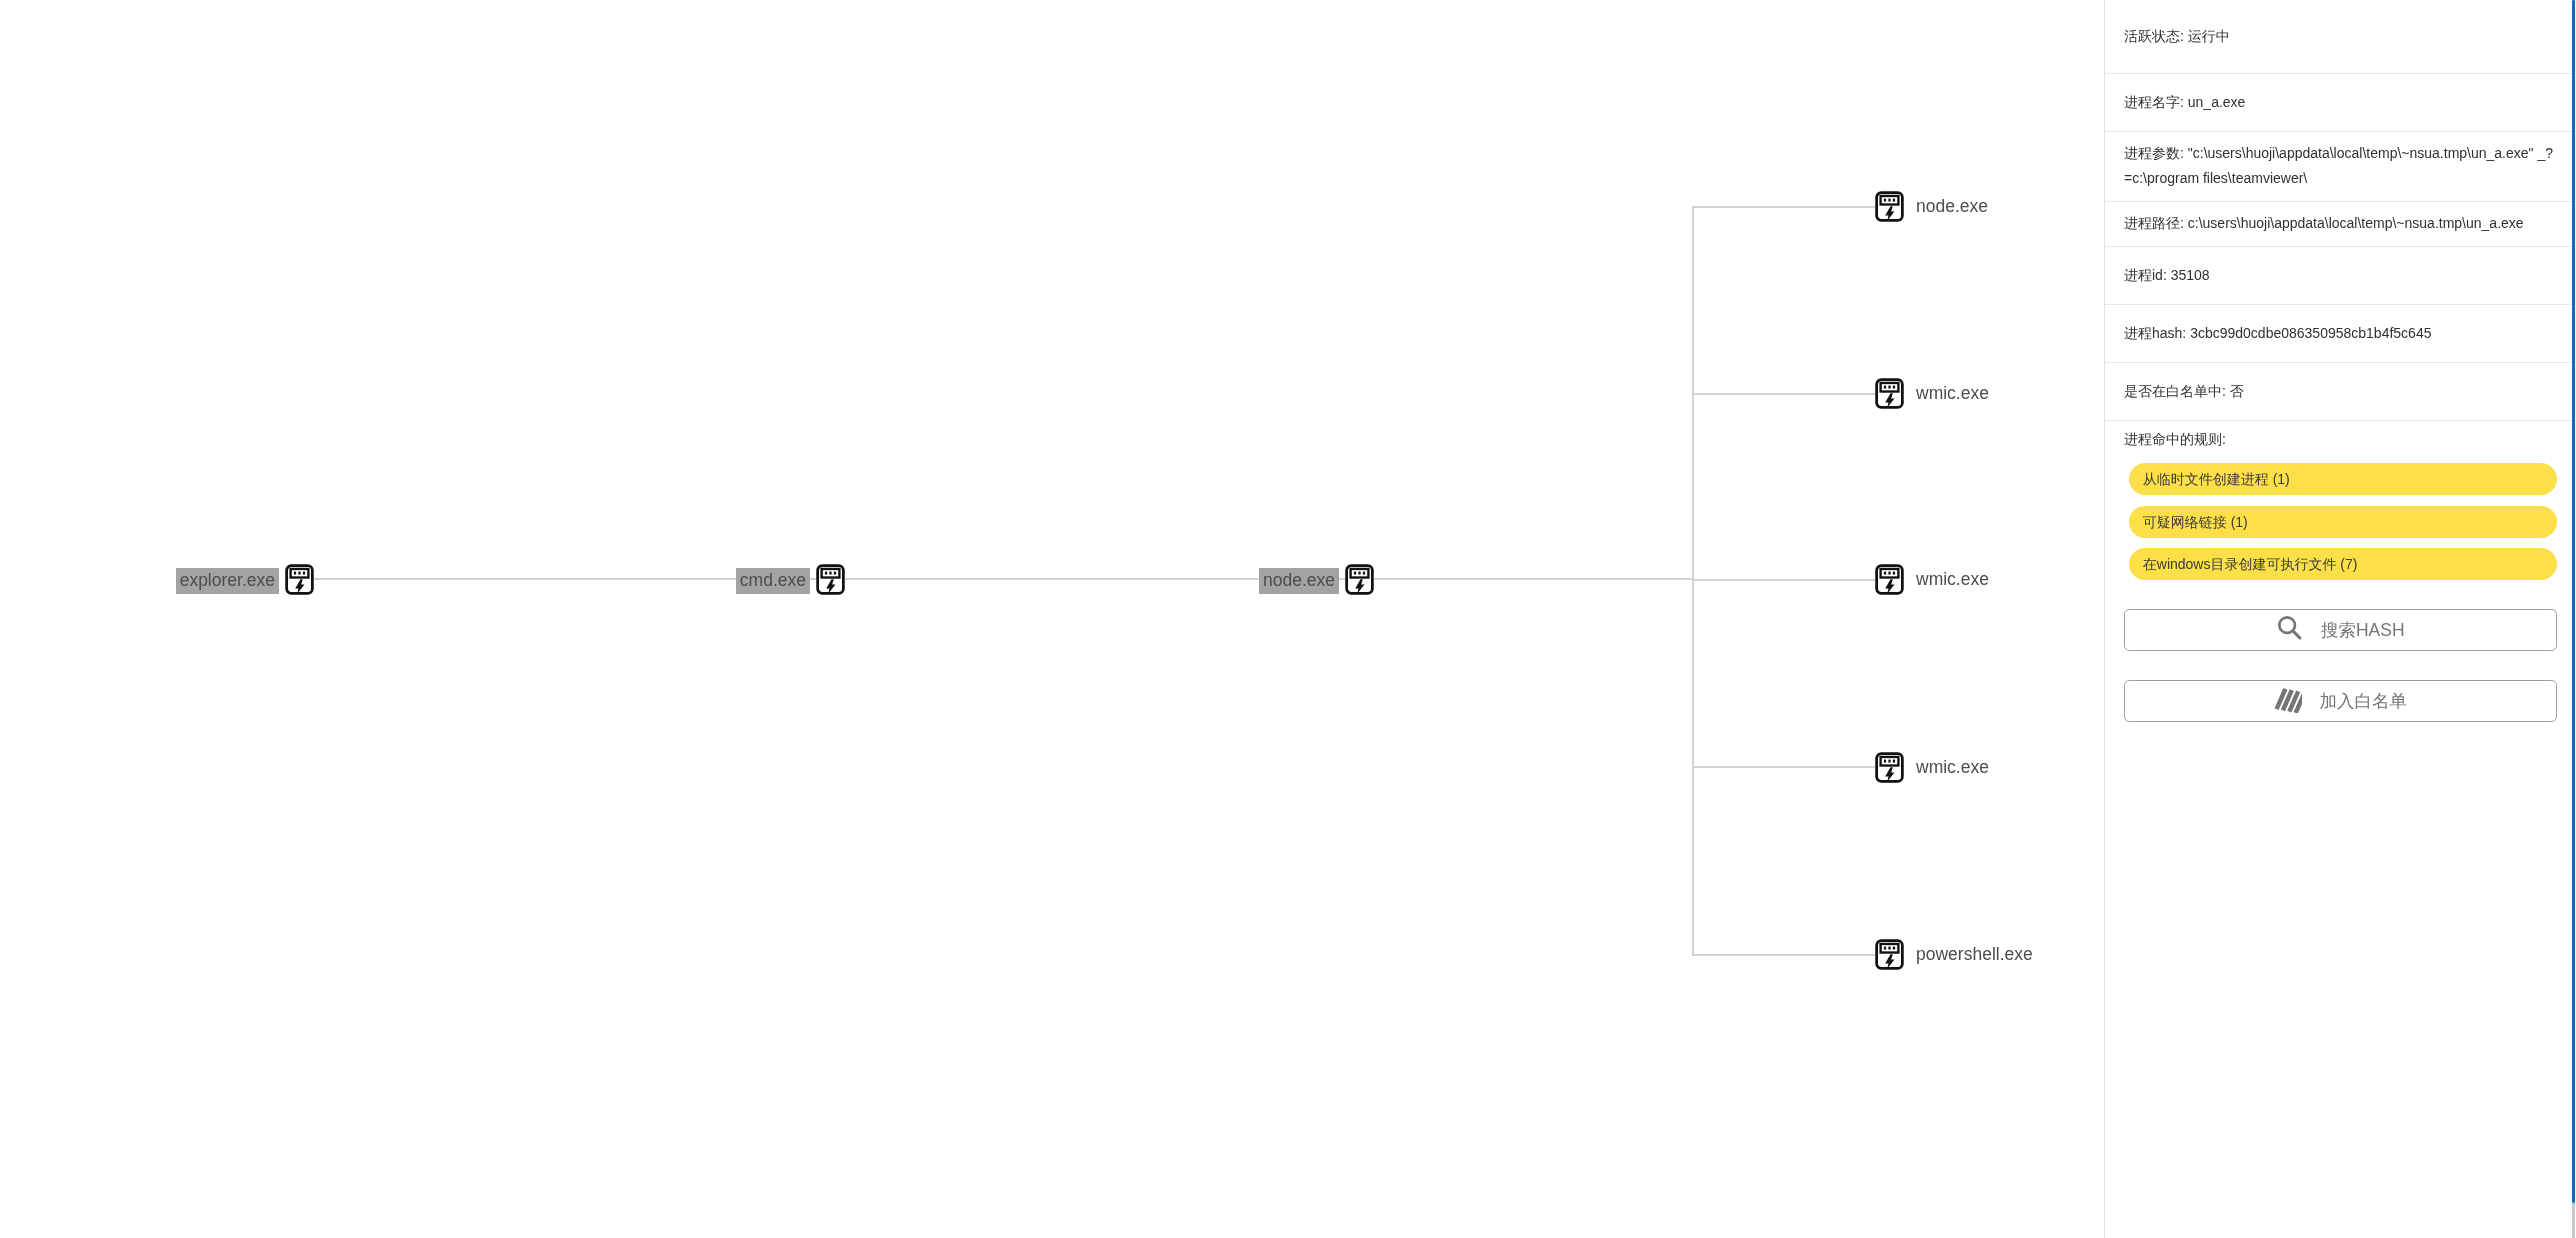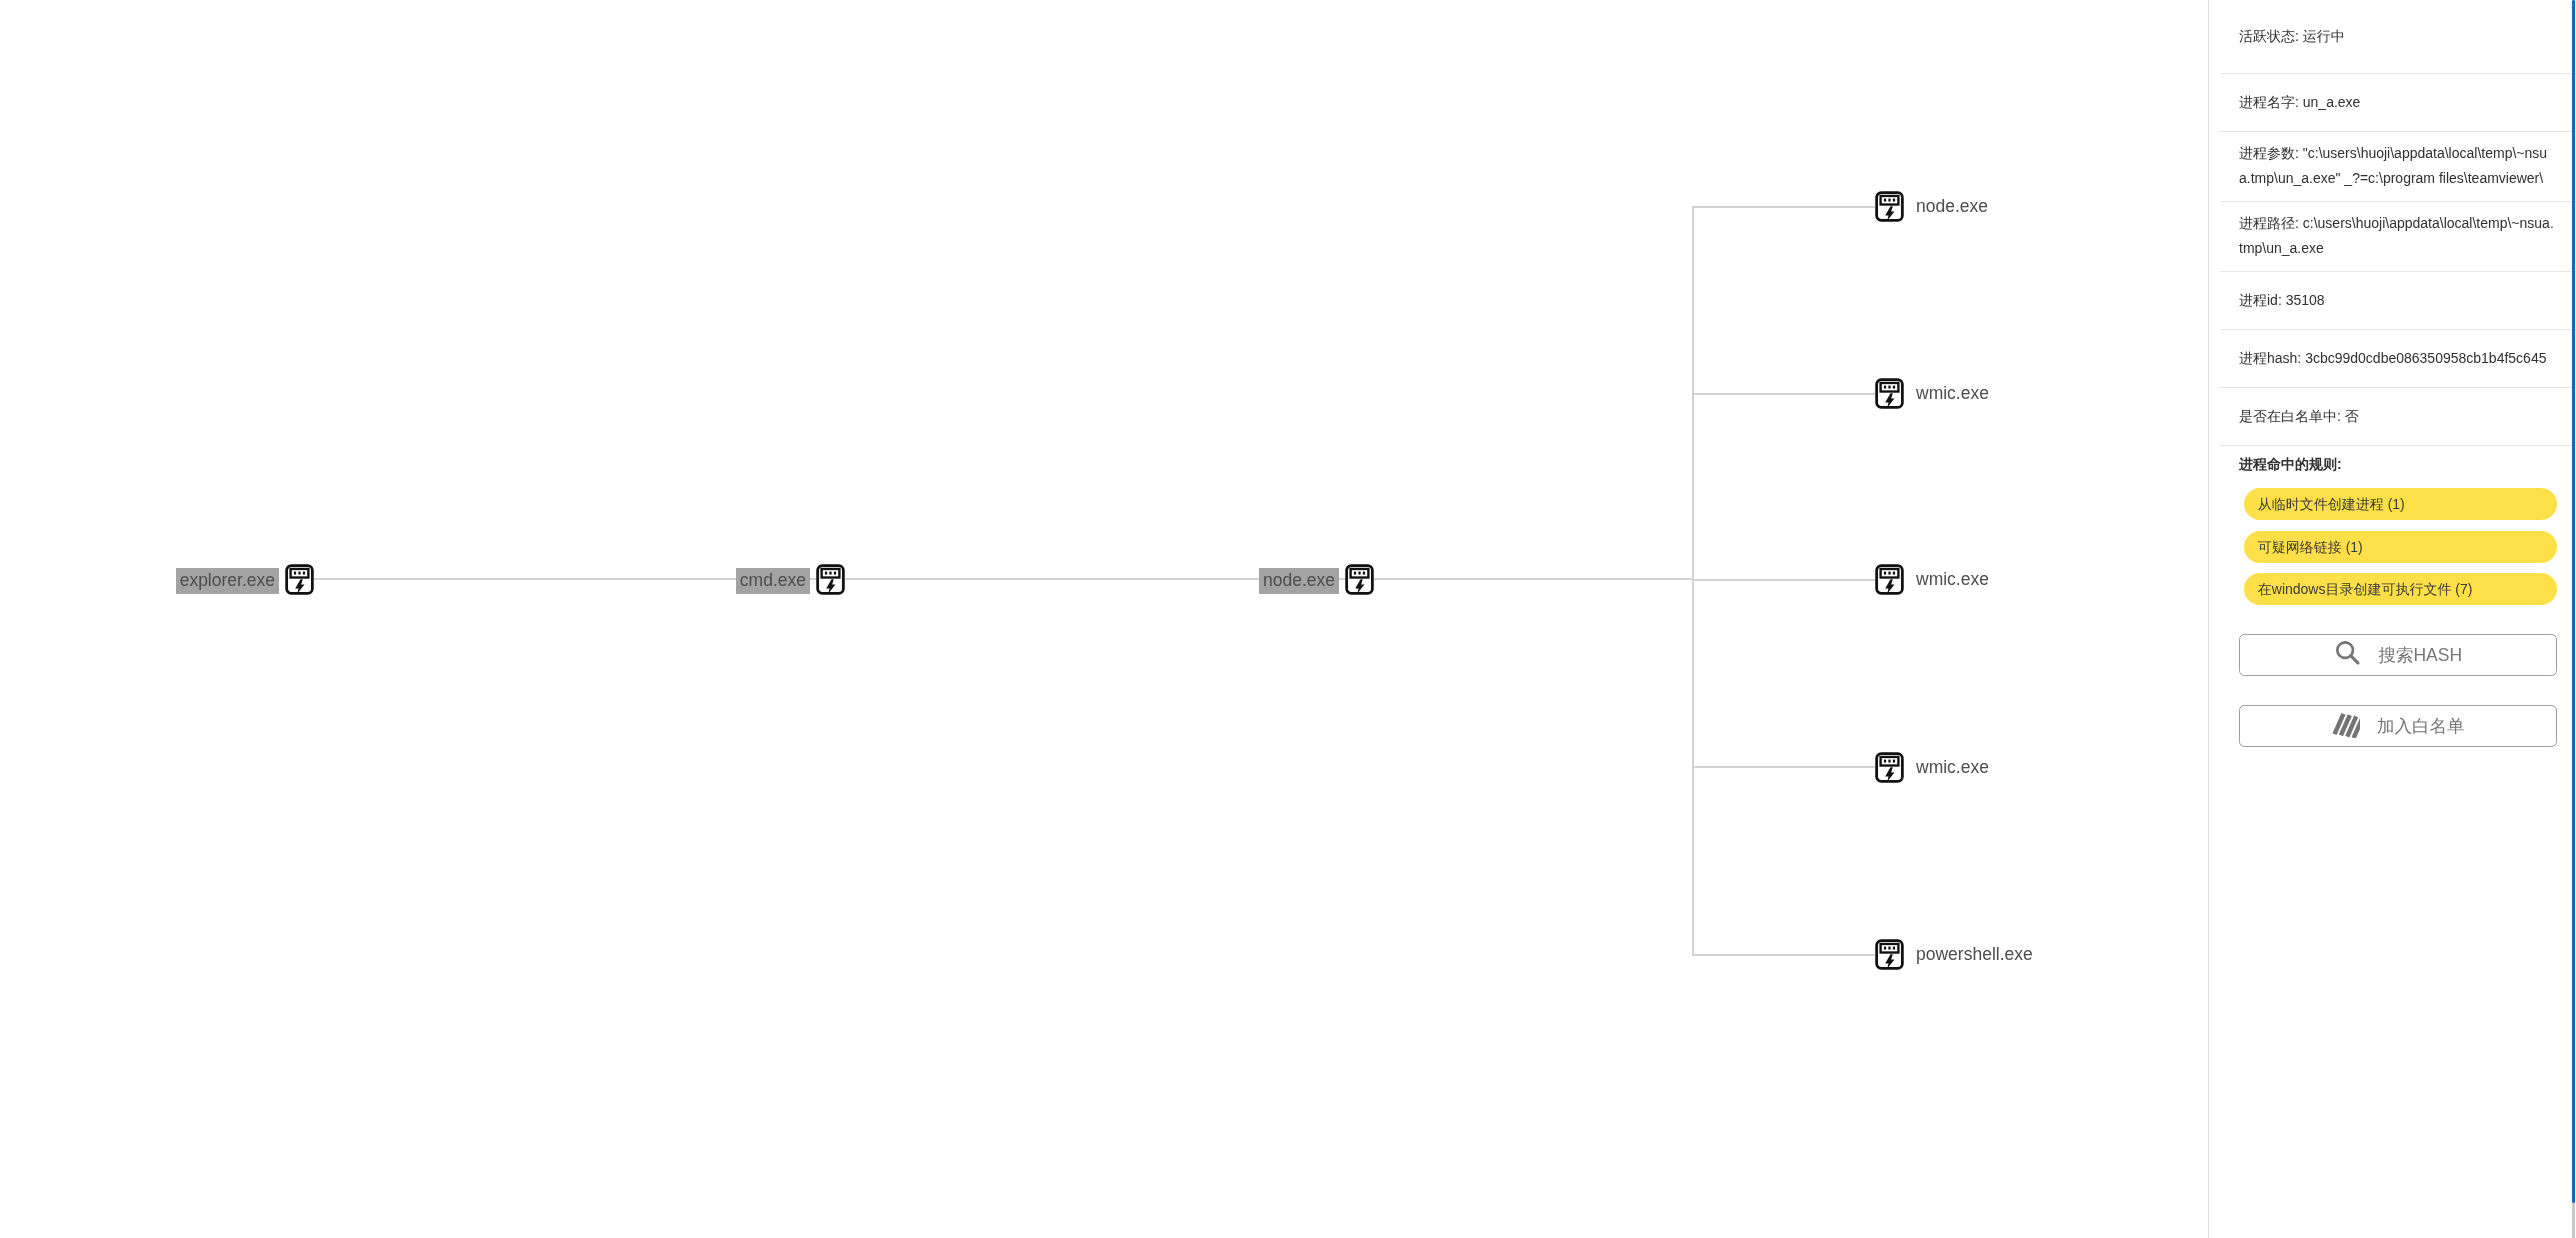--- a/index.html
+++ b/index.html
@@ -19,31 +19,31 @@
     position: absolute; display: flex; align-items: center; gap: 8px; height: 31px;
   }
   .child-node .cicon { width: 29px; height: 31px; background: #ffffff; flex: 0 0 auto; }
   .child-node .clabel {
     font-size: 17.5px; line-height: 23px; color: #4d4d4d; background: #ffffff;
     padding: 1.3px 4px; white-space: nowrap;
   }
 
   
   .sidebar {
-    position: absolute; top: 0; right: 0; width: 368px; height: 1239px;
-    background: #ffffff; border-left: 1.3px solid #e0e0e0; color: #303030; padding-left: 11px;
+    position: absolute; top: 0; right: 0; width: 472px; height: 1239px;
+    background: #ffffff; border-left: 1.3px solid #e0e0e0; color: #303030;
   }
   .info-row {
     padding: 16px 19px; font-size: 14px; line-height: 25px;
     border-bottom: 0.7px solid #e8e8e8; word-break: break-all;
   }
   .info-row.first { padding-top: 24px; padding-bottom: 24px; }
   .info-row.wrap2 { padding-top: 9.4px; padding-bottom: 9.4px; }
   .rules-section { padding: 6.7px 19px 0 19px; }
-  .rules-title { font-size: 14px; line-height: 25px; color: #303030; font-weight: bold; }
+  .rules-title { font-size: 14px; line-height: 25px; color: #303030; }
   .rule-chip {
     margin: 10.7px 0 0 5.4px; height: 32px; line-height: 32px;
     background: #fde047; border-radius: 16px; padding: 0 13.4px;
     font-size: 14px; color: #3a3a3a; overflow: hidden; white-space: nowrap;
   }
   .rule-chip:first-of-type { margin-top: 11.4px; }
   .side-btn {
     margin-top: 29px; height: 42px; width: 100%;
     display: flex; align-items: center; justify-content: center; gap: 17.5px;
     background: #ffffff; border: 1.3px solid #9e9e9e; border-radius: 5.4px;

